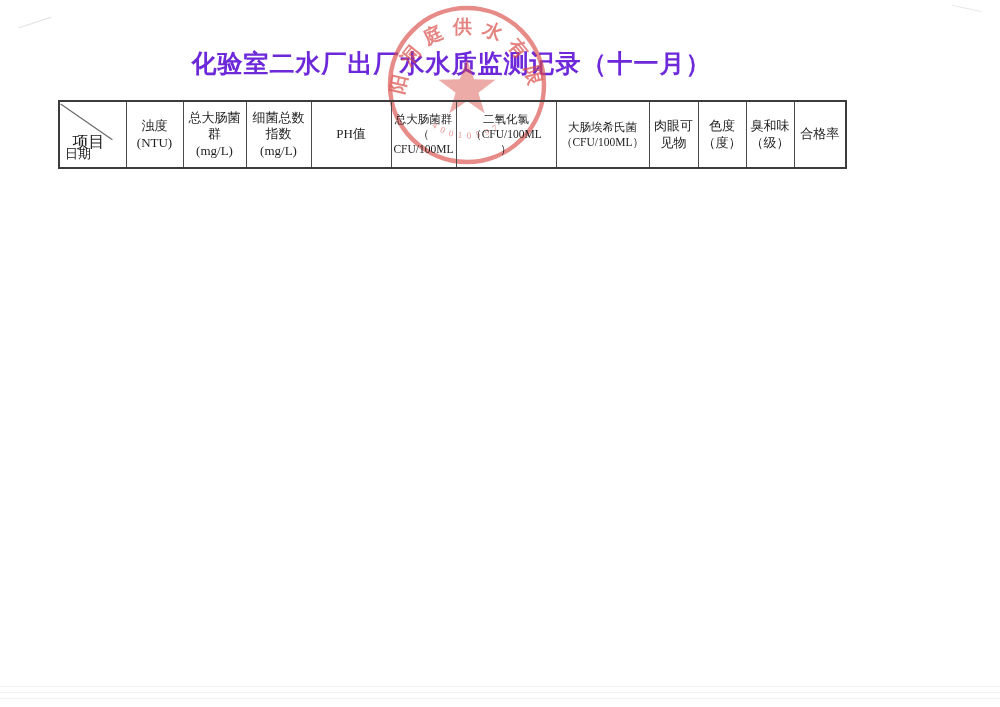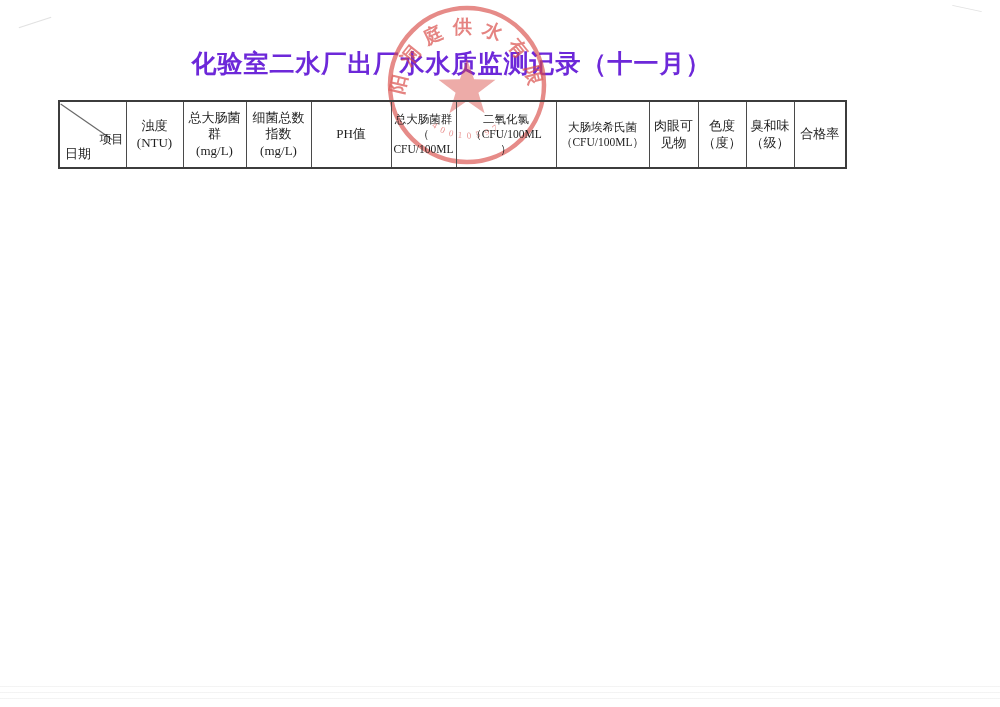--- a/index.html
+++ b/index.html
@@ -47,21 +47,21 @@
   .wq-table{border:2px solid #3c3c3c;}
   .wq-table thead th{
     height:58px;font-weight:400;
     white-space:pre-line;line-height:1.25;
   }
   .wq-table thead th.small{font-size:11.5px;line-height:1.3;}
 
   .corner-cell{position:relative;padding:0;}
   .corner-cell svg{position:absolute;left:0;top:0;width:100%;height:100%;}
   .corner-date{position:absolute;left:5px;top:44px;font-size:13px;}
-  .corner-item{position:absolute;right:2px;top:30px;font-size:12px;}
+  .corner-item{position:absolute;right:21px;top:30px;font-size:16px;}
 </style>
 </head>
 <body>
 
 <div class="page">
 
   <div class="corner-mark tl"></div>
   <div class="corner-mark tr"></div>
   <div class="scan-streaks"></div>
 

